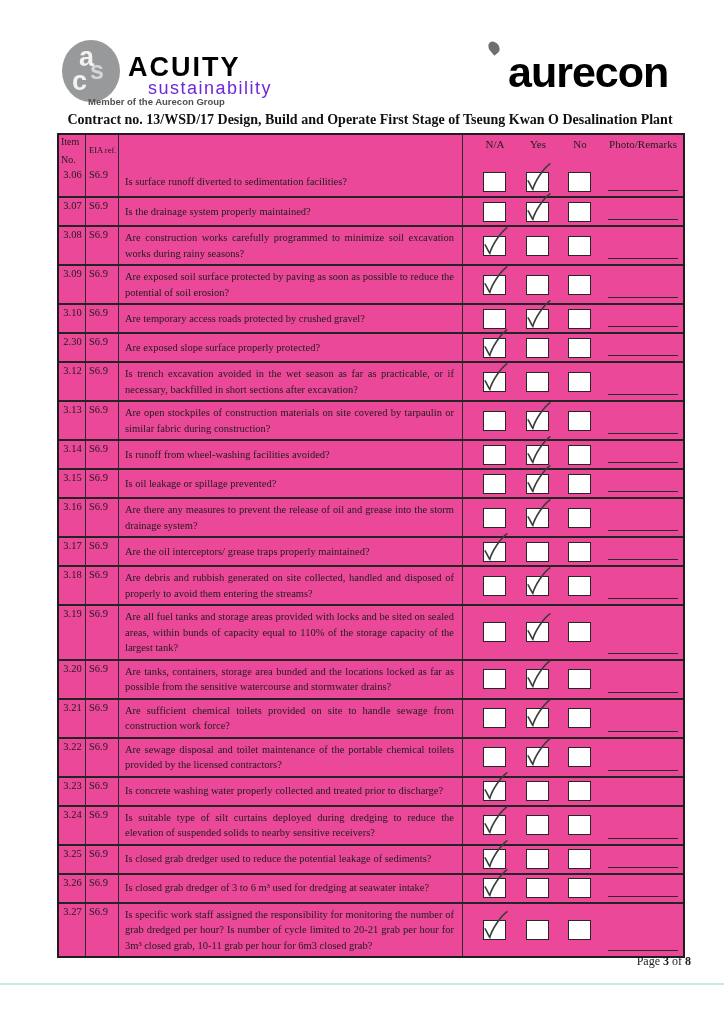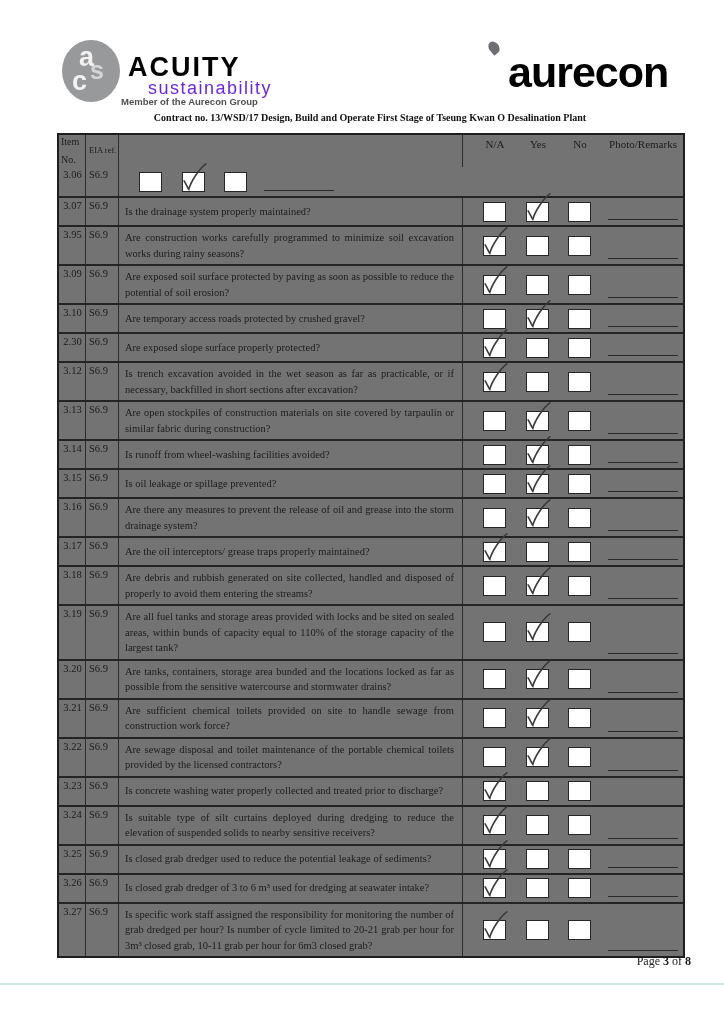--- a/index.html
+++ b/index.html
@@ -29,44 +29,43 @@
   }
   .acuity-sub {
     position:absolute; left:88px; top:40px;
     font-family:"Liberation Sans", sans-serif; font-size:18px;
     letter-spacing:1.5px; color:#6d28d9;
   }
   .acuity-member {
     position:absolute; left:28px; top:58px; width:220px;
     font-family:"Liberation Sans", sans-serif; font-size:9.5px; font-weight:bold;
     color:#4f5052;
-    margin-left:33px;
   }
   .logo-aurecon { position:absolute; left:472px; top:42px; width:220px; height:60px; }
   .aurecon-name {
     position:absolute; left:0; top:6px;
     font-family:"Liberation Sans", sans-serif; font-size:43px; font-weight:bold;
     letter-spacing:-1px; color:#000000;margin-left:36px;
   }
   .aurecon-drop {
     position:absolute; left:17px; top:-1px; width:10px; height:13px;
     background:#6e6f72; border-radius:65% 65% 65% 0;
     transform:rotate(-40deg);
   }
 
   
   .doc-title {
     position:absolute; left:40px; top:112px; width:660px;
-    text-align:center; font-size:10px; font-weight:bold; color:#111;
+    text-align:center; font-size:14px; font-weight:bold; color:#111;
   }
 
   
   .checklist {
     position:absolute; left:57px; top:133px; width:628px;
-    border:2px solid #1e1e1e; background:#737373;
+    border:2px solid #1e1e1e; background:#ec4899;
   }
   .row { display:flex; min-height:29px; border-top:2px solid #242424; }
   .row:first-child { border-top:none; }
   .cell { border-right:1.5px solid #2c2c2c; }
   .cell:last-child { border-right:none; }
   .c-item { width:27px; font-size:10.5px; padding:2px 1px 0 2px; text-align:center; }
   .c-eia  { width:33px; font-size:10.5px; padding:2px 0 0 3px; }
   .c-q    { width:344px; font-size:10.5px; line-height:15.5px;
             padding:3px 8px 3px 6px; text-align:justify;
             display:flex; align-items:center; }
@@ -148,20 +147,21 @@
         <span class="hdr-label h-yes">Yes</span>
         <span class="hdr-label h-no">No</span>
         <span class="hdr-label h-rem">Photo/Remarks</span>
       </div>
     </div>
 
     <div id="checklist-body">
   <div class="row">
     <div class="cell c-item">3.06</div>
     <div class="cell c-eia">S6.9</div>
+    <div class="cell c-q">Is surface runoff diverted to sedimentation facilities?</div>
     <div class="cell c-checks">
       <div class="checks-inner">
         <span class="checkbox cb-na">
           
         </span>
         <span class="checkbox cb-yes checked">
           <svg class="tick" viewBox="0 0 32 36">
             <path d="M5 21 C7 24 9 29 10 30 C12 22 21 8 28 3"></path>
           </svg>
         </span>
@@ -189,21 +189,21 @@
         </span>
         <span class="checkbox cb-no">
           
         </span>
       </div>
       <span class="remarks-line"></span>
     </div>
   </div>
 
   <div class="row">
-    <div class="cell c-item">3.95</div>
+    <div class="cell c-item">3.08</div>
     <div class="cell c-eia">S6.9</div>
     <div class="cell c-q">Are construction works carefully programmed to minimize soil excavation works during rainy seasons?</div>
     <div class="cell c-checks">
       <div class="checks-inner">
         <span class="checkbox cb-na checked">
           <svg class="tick" viewBox="0 0 32 36">
             <path d="M5 21 C7 24 9 29 10 30 C12 22 21 8 28 3"></path>
           </svg>
         </span>
         <span class="checkbox cb-yes">

